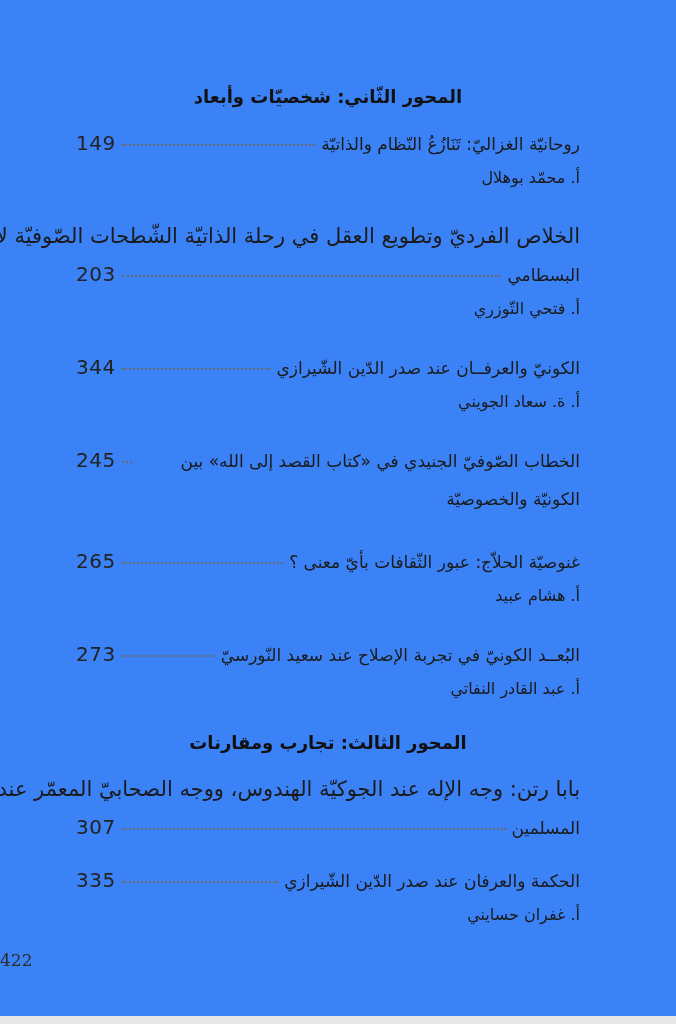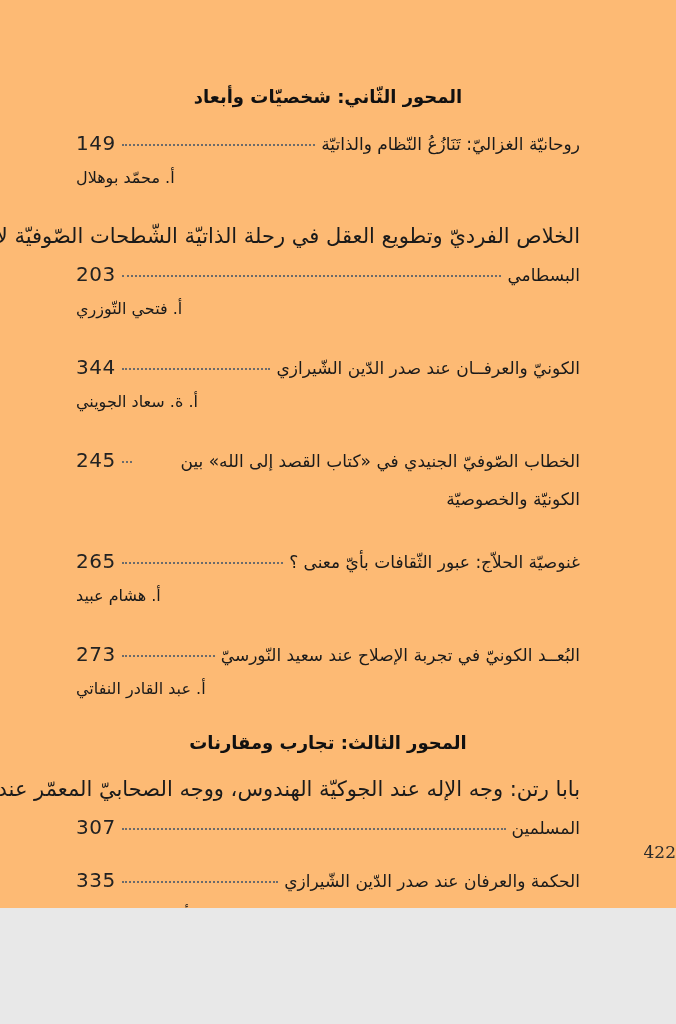--- a/index.html
+++ b/index.html
@@ -1,20 +1,20 @@
 <!DOCTYPE html>
 <html lang="ar"><head>
 <meta charset="utf-8">
 <style>
   html,body{margin:0;padding:0;background:#e8e8e8;}
   .page{
     position:relative;
-    width:676px;height:908px;
+    width:676px;height:1016px;
     margin:0 auto;
-    background:#fdba74;
+    background:#3b82f6;
     color:#1a1a1a;
     font-family:"DejaVu Sans","Liberation Sans",sans-serif;
     overflow:hidden;
     box-sizing:border-box;
     padding:82px 96px 0 76px;
     direction:rtl;
   }
   .section-heading{
     font-size:18px;
     font-weight:700;
@@ -50,28 +50,28 @@
   .pnum{
     flex:0 0 auto;
     direction:ltr;
     font-size:20px;
     color:#222;
     letter-spacing:0.5px;
   }
   .author{
     font-size:16px;
     line-height:30px;
-    text-align:left;
+    text-align:right;
     color:#1a1a1a;
   }
   .folio{
     position:absolute;
     bottom:46px;
     left:0;right:0;
-    text-align:right;
+    text-align:left;
     font-family:"DejaVu Serif","Liberation Serif",serif;
     font-size:17px;
     color:#2b2b2b;
     direction:ltr;
   }
 </style>
 </head>
 <body>
 
 <div class="page">

